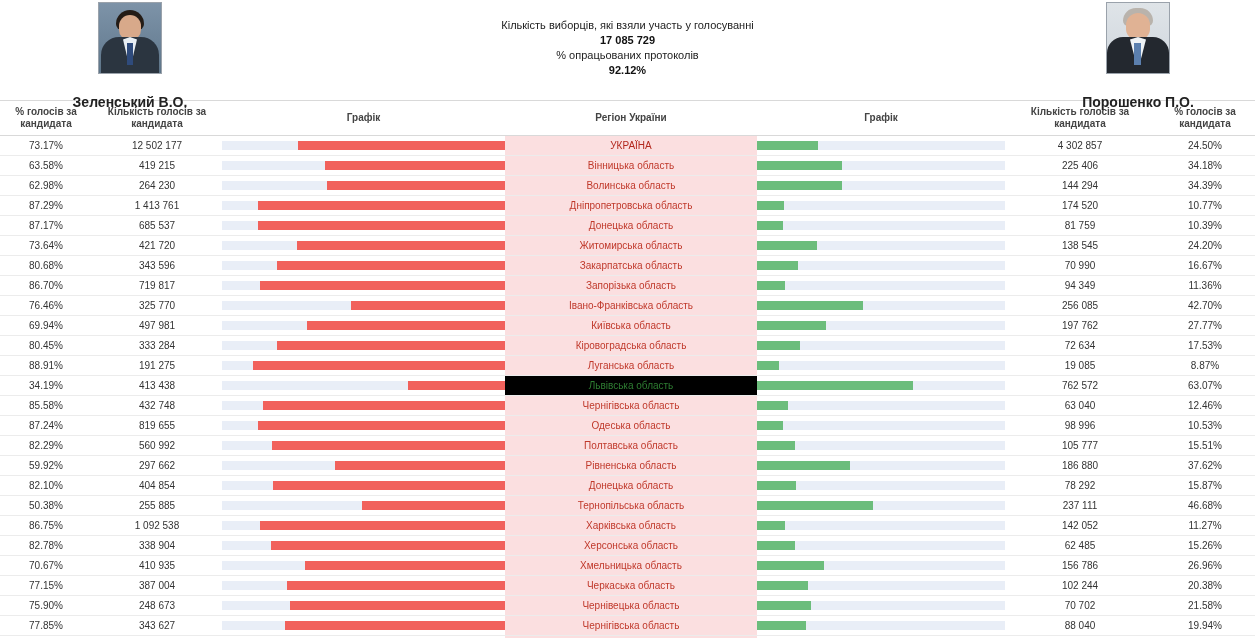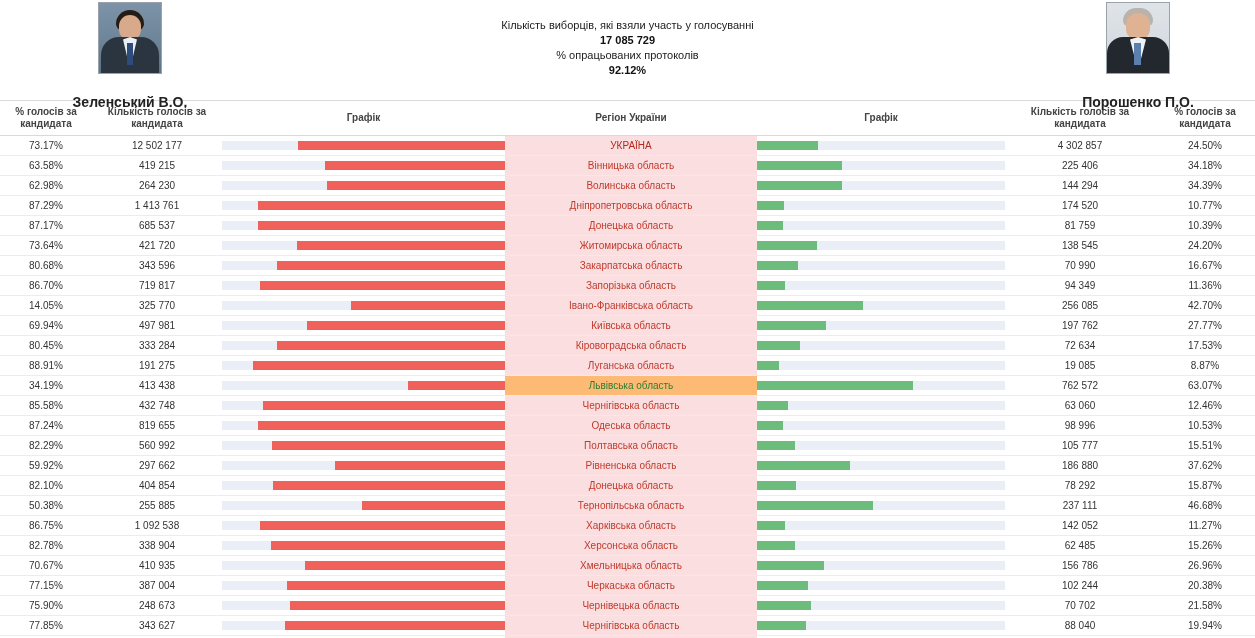--- a/index.html
+++ b/index.html
@@ -132,21 +132,21 @@
   }
   .c-pct-l, .c-pct-r { text-align: center; color: #333; margin-left: 40px; }
   .c-votes-l, .c-votes-r { text-align: center; color: #333; }
   .c-region {
     text-align: center;
     background: #fbdfe0;
     color: #c0392b;
     font-size: 10px;
   }
   .c-region.win-p {
-    background: #fdba74;
+    background: #000000;
     color: #2e7d32;
   }
   .c-region.total {
     font-weight: normal;
     color: #b3281e;
   }
   .c-bar-l, .c-bar-r { padding: 0 4px; }
 
   .track {
     position: relative;
@@ -358,21 +358,21 @@
           <td class="c-region">Запорізька область</td>
           <td class="c-bar-r">
             <div class="track">
               <div class="bar-r" style="width:11.36%"></div>
             </div>
           </td>
           <td class="c-votes-r">94 349</td>
           <td class="c-pct-r">11.36%</td>
         </tr>
         <tr>
-          <td class="c-pct-l">14.05%</td>
+          <td class="c-pct-l">76.46%</td>
           <td class="c-votes-l">325 770</td>
           <td class="c-bar-l">
             <div class="track">
               <div class="bar-l" style="width:54.32%"></div>
             </div>
           </td>
           <td class="c-region">Івано-Франківська область</td>
           <td class="c-bar-r">
             <div class="track">
               <div class="bar-r" style="width:42.7%"></div>
@@ -456,21 +456,21 @@
             <div class="track">
               <div class="bar-l" style="width:85.58%"></div>
             </div>
           </td>
           <td class="c-region">Чернігівська область</td>
           <td class="c-bar-r">
             <div class="track">
               <div class="bar-r" style="width:12.46%"></div>
             </div>
           </td>
-          <td class="c-votes-r">63 060</td>
+          <td class="c-votes-r">63 040</td>
           <td class="c-pct-r">12.46%</td>
         </tr>
         <tr>
           <td class="c-pct-l">87.24%</td>
           <td class="c-votes-l">819 655</td>
           <td class="c-bar-l">
             <div class="track">
               <div class="bar-l" style="width:87.24%"></div>
             </div>
           </td>

